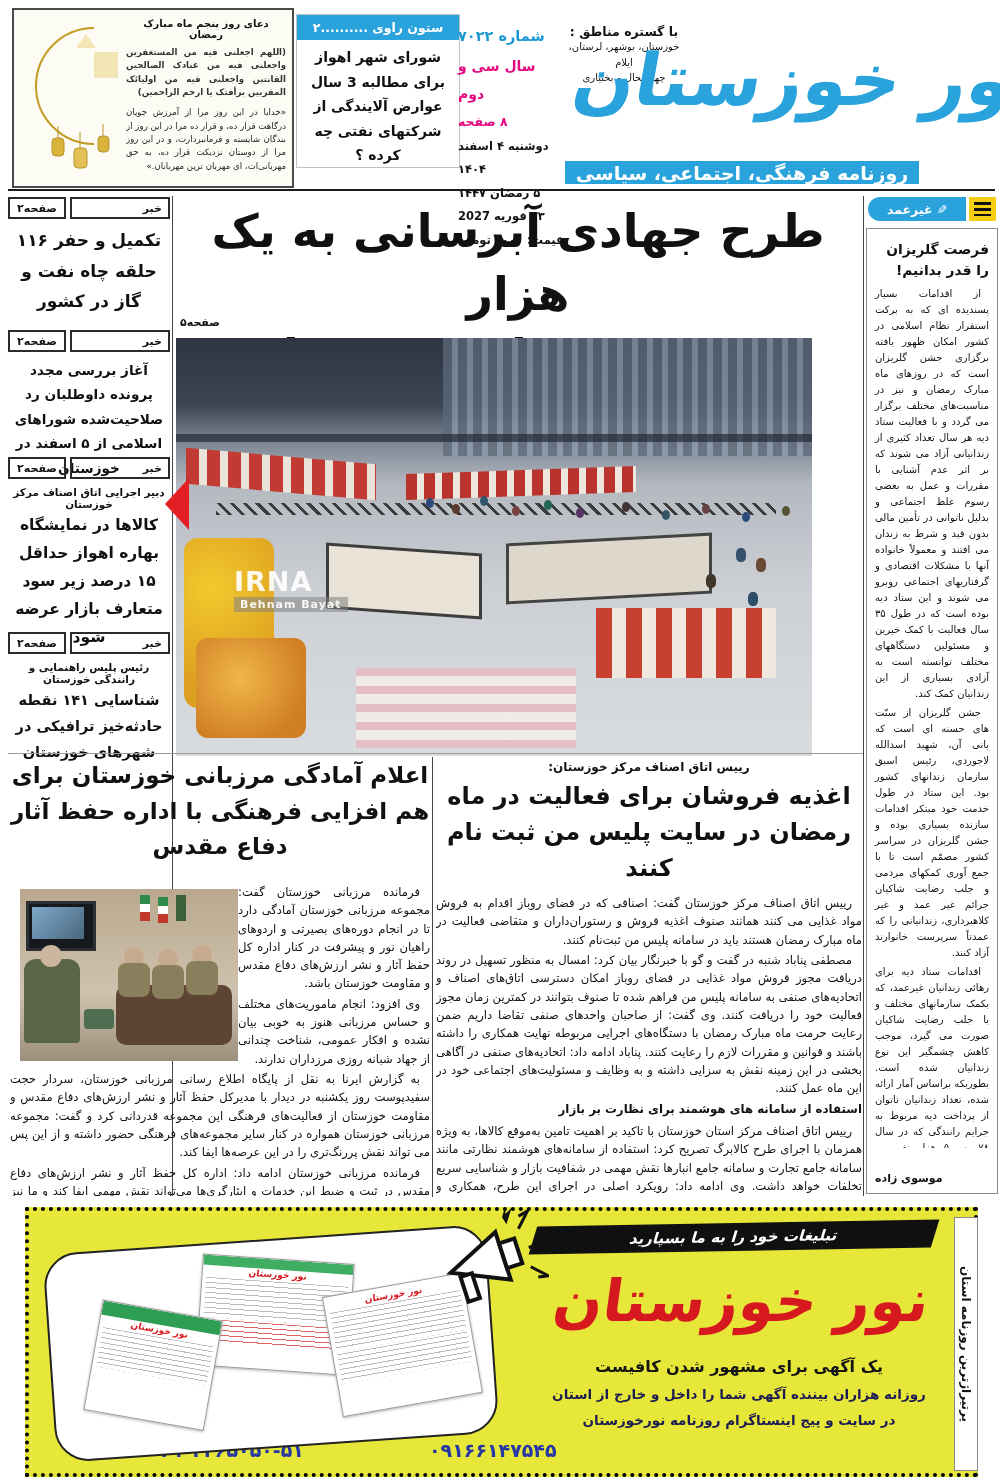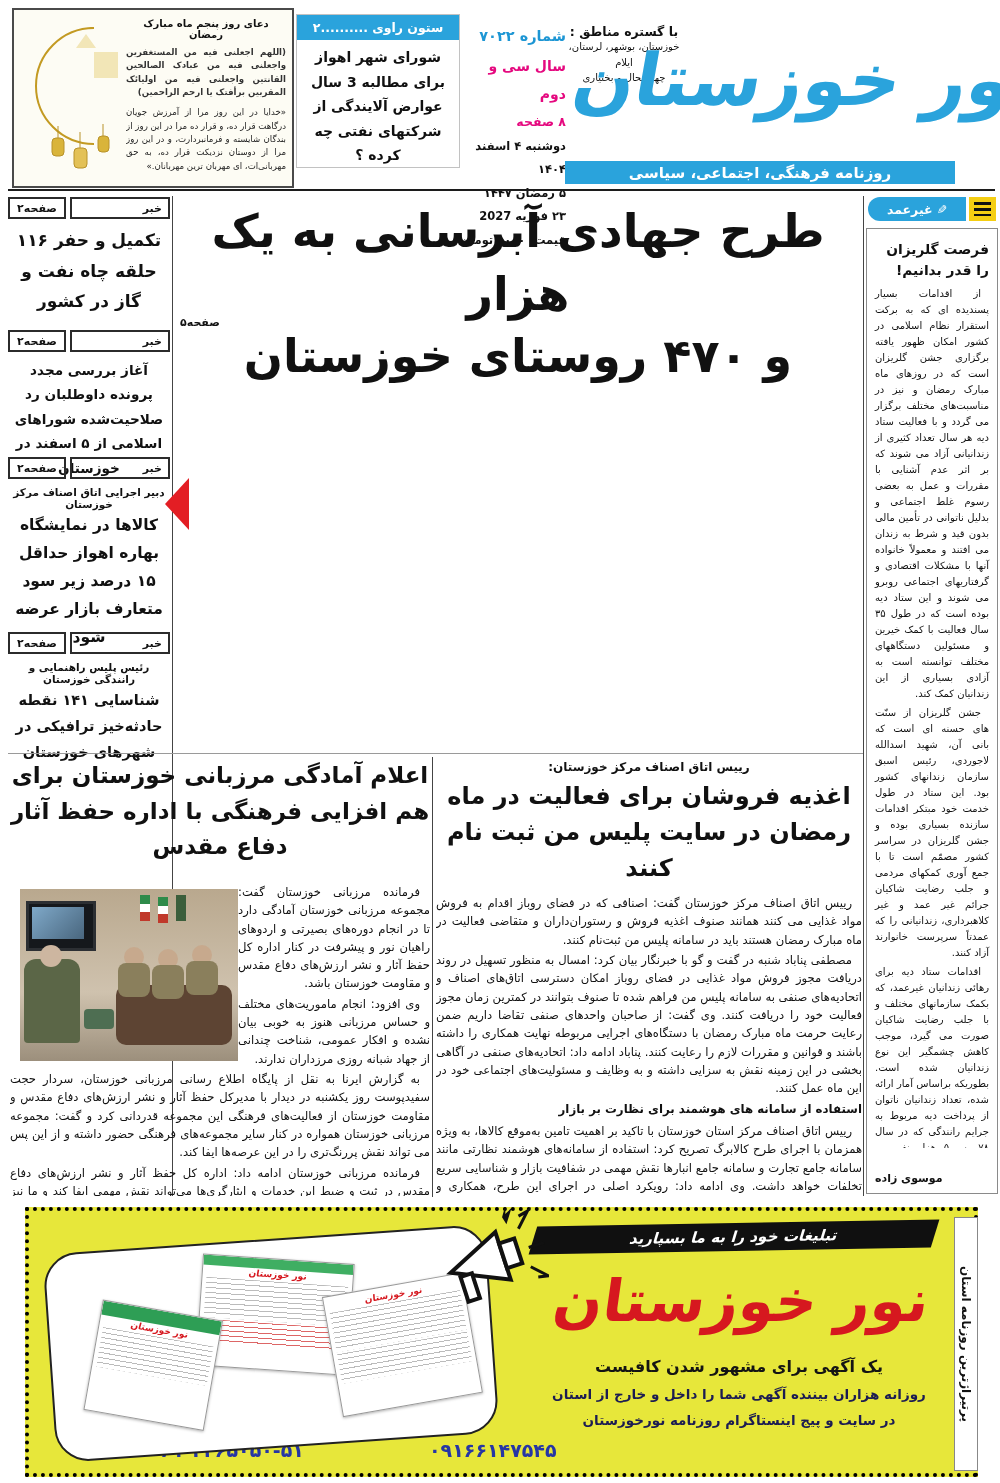--- a/index.html
+++ b/index.html
@@ -9,32 +9,32 @@
   
   .prayer{left:12px;top:8px;width:278px;height:176px;border:2px solid #4a4a4a;background:#fdfcf4;overflow:hidden;}
   .prayer-text{position:absolute;right:6px;top:6px;width:160px;height:164px;overflow:hidden;}
   .prayer-title{font-weight:bold;font-size:10px;text-align:center;margin:2px 0 6px;}
   .prayer-ar{font-size:8.6px;font-weight:bold;color:#333;text-align:justify;line-height:1.55;margin:0 0 7px;}
   .prayer-fa{font-size:8.6px;color:#222;text-align:justify;line-height:1.55;margin:0;}
   .raavi{left:296px;top:14px;width:162px;height:152px;border:1px solid #c2c2c2;background:#fff;}
   .raavi-head{height:25px;background:#2aa3dc;color:#fff;font-weight:bold;font-size:12.5px;
               display:flex;align-items:center;justify-content:center;}
   .raavi-body{font-weight:bold;font-size:14px;text-align:center;line-height:1.75;padding:5px 4px;}
-  .issue{left:458px;top:22px;width:108px;text-align:right;line-height:2.05;}
+  .issue{left:458px;top:22px;width:108px;text-align:left;line-height:2.05;}
   .issue .no{color:#1d96d4;font-weight:bold;font-size:14.5px;}
   .issue .yr{color:#e5097f;font-weight:bold;font-size:14px;}
   .issue .pg{color:#e5097f;font-weight:bold;font-size:12.5px;}
   .issue .dt{color:#111;font-weight:bold;font-size:11.5px;}
   .regions{left:568px;top:24px;width:112px;text-align:center;}
   .regions .lbl{font-weight:bold;font-size:12.5px;}
   .regions .ln{font-size:10px;line-height:1.55;}
   .logo-main{left:618px;top:4px;width:378px;height:152px;display:flex;align-items:center;justify-content:center;
              color:#2aa3dc;font-weight:bold;font-size:72px;transform:skewX(-10deg);white-space:nowrap;}
-  .tagbar{left:565px;top:161px;width:390px;height:23px;background:#2aa3dc;color:#fff;font-weight:bold;
-          font-size:15px;display:flex;align-items:center;justify-content:center;}
+  .tagbar{left:565px;top:161px;width:354px;height:23px;background:#2aa3dc;color:#fff;font-weight:bold;
+          font-size:19px;display:flex;align-items:center;justify-content:center;}
   .hrule{left:8px;top:189px;width:987px;height:2px;background:#1c1c1c;}
   
   .sb-item{left:8px;width:162px;}
   .sb-head{display:flex;gap:4px;height:22px;}
   .sb-head .big{flex:1;border:2px solid #2b2b2b;display:flex;align-items:center;justify-content:flex-start;
                 padding:0 6px;font-weight:bold;font-size:11px;}
   .sb-head .small{width:54px;border:2px solid #2b2b2b;display:flex;align-items:center;justify-content:center;
                   font-weight:bold;font-size:11px;}
   .sb-kick{font-weight:bold;font-size:10.5px;text-align:center;margin-top:7px;}
   .sb-title{font-weight:bold;text-align:center;line-height:1.8;margin-top:6px;}
@@ -170,20 +170,39 @@
 
   <div class="abs vrule" style="left:172px;top:196px;height:1000px"></div>
   <div class="abs vrule" style="left:863px;top:196px;height:1000px"></div>
 
   <div class="abs headline">
     <span style="display:block">طرح جهادی آبرسانی به یک هزار</span>
     <span style="display:block">و ۴۷۰ روستای خوزستان</span>
   </div>
   <div class="abs pageref">صفحه۵</div>
 
+  <div class="abs photo">
+    <div class="abs" style="right:0;top:0;width:58%;height:118px;background:repeating-linear-gradient(90deg,#5d6979 0 9px,#8d9aac 9px 15px);opacity:.75"></div>
+    <div class="abs" style="left:0;top:96px;width:100%;height:8px;background:#222a35;opacity:.7"></div>
+    <div class="abs" style="left:10px;top:118px;width:190px;height:36px;background:repeating-linear-gradient(90deg,#c23a31 0 13px,#e9e3da 13px 21px);transform:skewY(5deg)"></div>
+    <div class="abs" style="left:230px;top:132px;width:230px;height:26px;background:repeating-linear-gradient(90deg,#b8342c 0 11px,#ece6dc 11px 18px);transform:skewY(-2deg)"></div>
+    <div class="abs" style="left:40px;top:165px;width:560px;height:12px;background:repeating-linear-gradient(45deg,#3c3c3c 0 3px,transparent 3px 9px)"></div>
+    <div class="abs" style="left:8px;top:200px;width:90px;height:170px;background:radial-gradient(circle at 30% 30%,#f2c92e,#dd9f1f 70%);border-radius:14px"></div>
+    <div class="abs" style="left:20px;top:300px;width:110px;height:100px;background:radial-gradient(circle at 40% 40%,#f0b64b,#d07f22 75%);border-radius:12px"></div>
+    <div class="abs" style="left:150px;top:210px;width:150px;height:60px;background:#e9e2d6;border:3px solid #3d3d3d;transform:skewY(4deg)"></div>
+    <div class="abs" style="left:330px;top:200px;width:200px;height:55px;background:#ded7cc;border:3px solid #444;transform:skewY(-3deg)"></div>
+    <div class="abs" style="left:420px;top:270px;width:180px;height:70px;background:repeating-linear-gradient(90deg,#c8402f 0 16px,#f0e8de 16px 30px)"></div>
+    <div class="abs" style="left:180px;top:330px;width:220px;height:80px;background:repeating-linear-gradient(0deg,#e7b9c4 0 8px,#f4eee8 8px 18px);opacity:.85"></div>
+    <div class="abs" style="left:250px;top:160px;width:8px;height:10px;background:#2b4a7a;border-radius:50%;box-shadow:26px 6px #5a3b2b,54px -2px #33566e,86px 8px #744,118px 2px #265,150px 10px #536,196px 4px #433,236px 12px #356,276px 6px #644,316px 14px #2b4a7a,356px 8px #553"></div>
+    <div class="abs" style="left:560px;top:210px;width:10px;height:14px;background:#37506b;border-radius:40%;box-shadow:20px 10px #6b4a33,-30px 26px #41352c,12px 44px #2e4d66"></div>
+    <div class="wm">
+      <span>IRNA</span>
+      <small>Behnam Bayat</small>
+    </div>
+  </div>
   <div class="abs red-arrow"></div>
 
   <div class="abs hline-mid"></div>
   <div class="abs vrule vline-mid"></div>
 
   <div class="abs food">
     <div class="kick">رییس اتاق اصناف مرکز خوزستان:</div>
     <div class="ttl">اغذیه فروشان برای فعالیت در ماه رمضان در سایت پلیس من ثبت نام کنند</div>
     <div class="body-txt" style="margin-top:8px">
       <p>رییس اتاق اصناف مرکز خوزستان گفت: اصنافی که در فضای روباز اقدام به فروش مواد غذایی می کنند همانند صنوف اغذیه فروش و رستوران‌داران و متقاضی فعالیت در ماه مبارک رمضان هستند باید در سامانه پلیس من ثبت‌نام کنند.</p>

